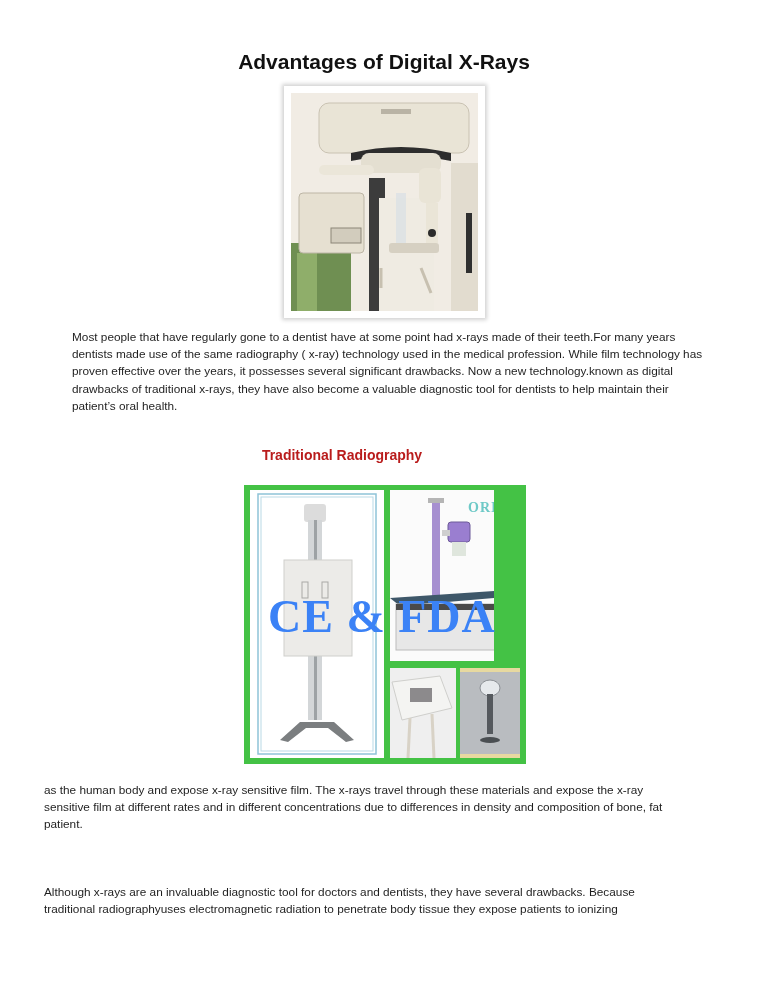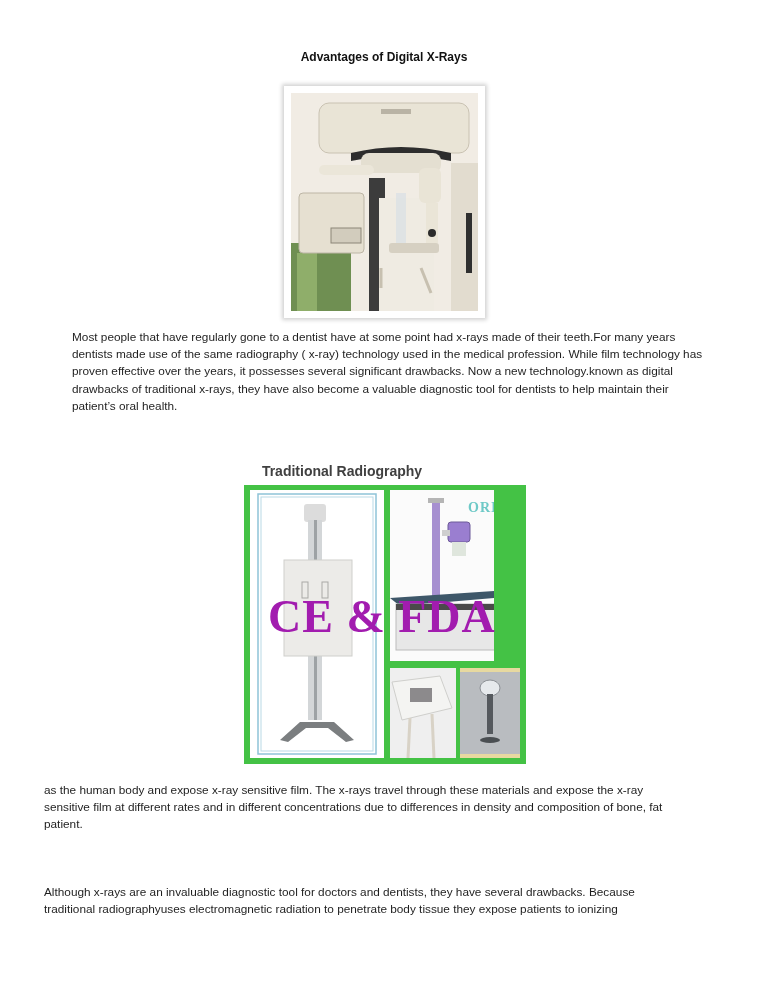--- a/index.html
+++ b/index.html
@@ -1,32 +1,32 @@
 <!DOCTYPE html>
 <html><head>
 <meta charset="utf-8">
 <style>
   html, body { margin: 0; padding: 0; background: #ffffff; }
   body { width: 768px; height: 994px; position: relative; overflow: hidden;
          font-family: "Liberation Sans", sans-serif; color: #1a1a1a; }
   .title { position: absolute; left: 0; width: 768px; top: 50px; text-align: center;
-           font-weight: bold; font-size: 12px; color: #111; }
+           font-weight: bold; font-size: 21px; color: #111; }
   .photo1 { position: absolute; left: 284px; top: 86px; width: 201px; height: 232px;
             background: #fff; box-shadow: 0 0 4px 2px rgba(0,0,0,0.18); }
   .photo1 .inner { position: absolute; left: 7px; top: 7px; right: 7px; bottom: 7px; overflow: hidden;
             background: linear-gradient(180deg, #f3eee6 0%, #e7e1d6 60%, #d9d3c8 100%); }
   .para { position: absolute; left: 44px; width: 690px; font-size: 11.8px; line-height: 17.2px; color: #1e1e1e; }
   .para .line { display: block; white-space: nowrap; }
-  .subtitle { position: absolute; left: 0; width: 684px; top: 463px; text-align: center;
-              font-weight: bold; font-size: 14px; color: #404040; }
+  .subtitle { position: absolute; left: 0; width: 684px; top: 447px; text-align: center;
+              font-weight: bold; font-size: 14px; color: #b91c1c; }
   .collage { position: absolute; left: 244px; top: 485px; width: 282px; height: 279px;
              background: #44c245; }
   .cell { position: absolute; background: #fff; overflow: hidden; }
   .stamp { position: absolute; left: 268px; top: 590px; font-family: "Liberation Serif", serif;
-           font-weight: bold; font-size: 46px; color: #a21caf; letter-spacing: 1px; white-space: nowrap; text-align: center; }
+           font-weight: bold; font-size: 46px; color: #3b82f6; letter-spacing: 1px; white-space: nowrap; text-align: center; }
   .brand { position: absolute; font-family: "Liberation Serif", serif; font-weight: bold; font-size: 14px;
            color: #6ec9c7; letter-spacing: 1px; }
 </style>
 </head>
 <body>
 
 <div>
 
   <div class="title">Advantages of Digital X-Rays</div>
 

